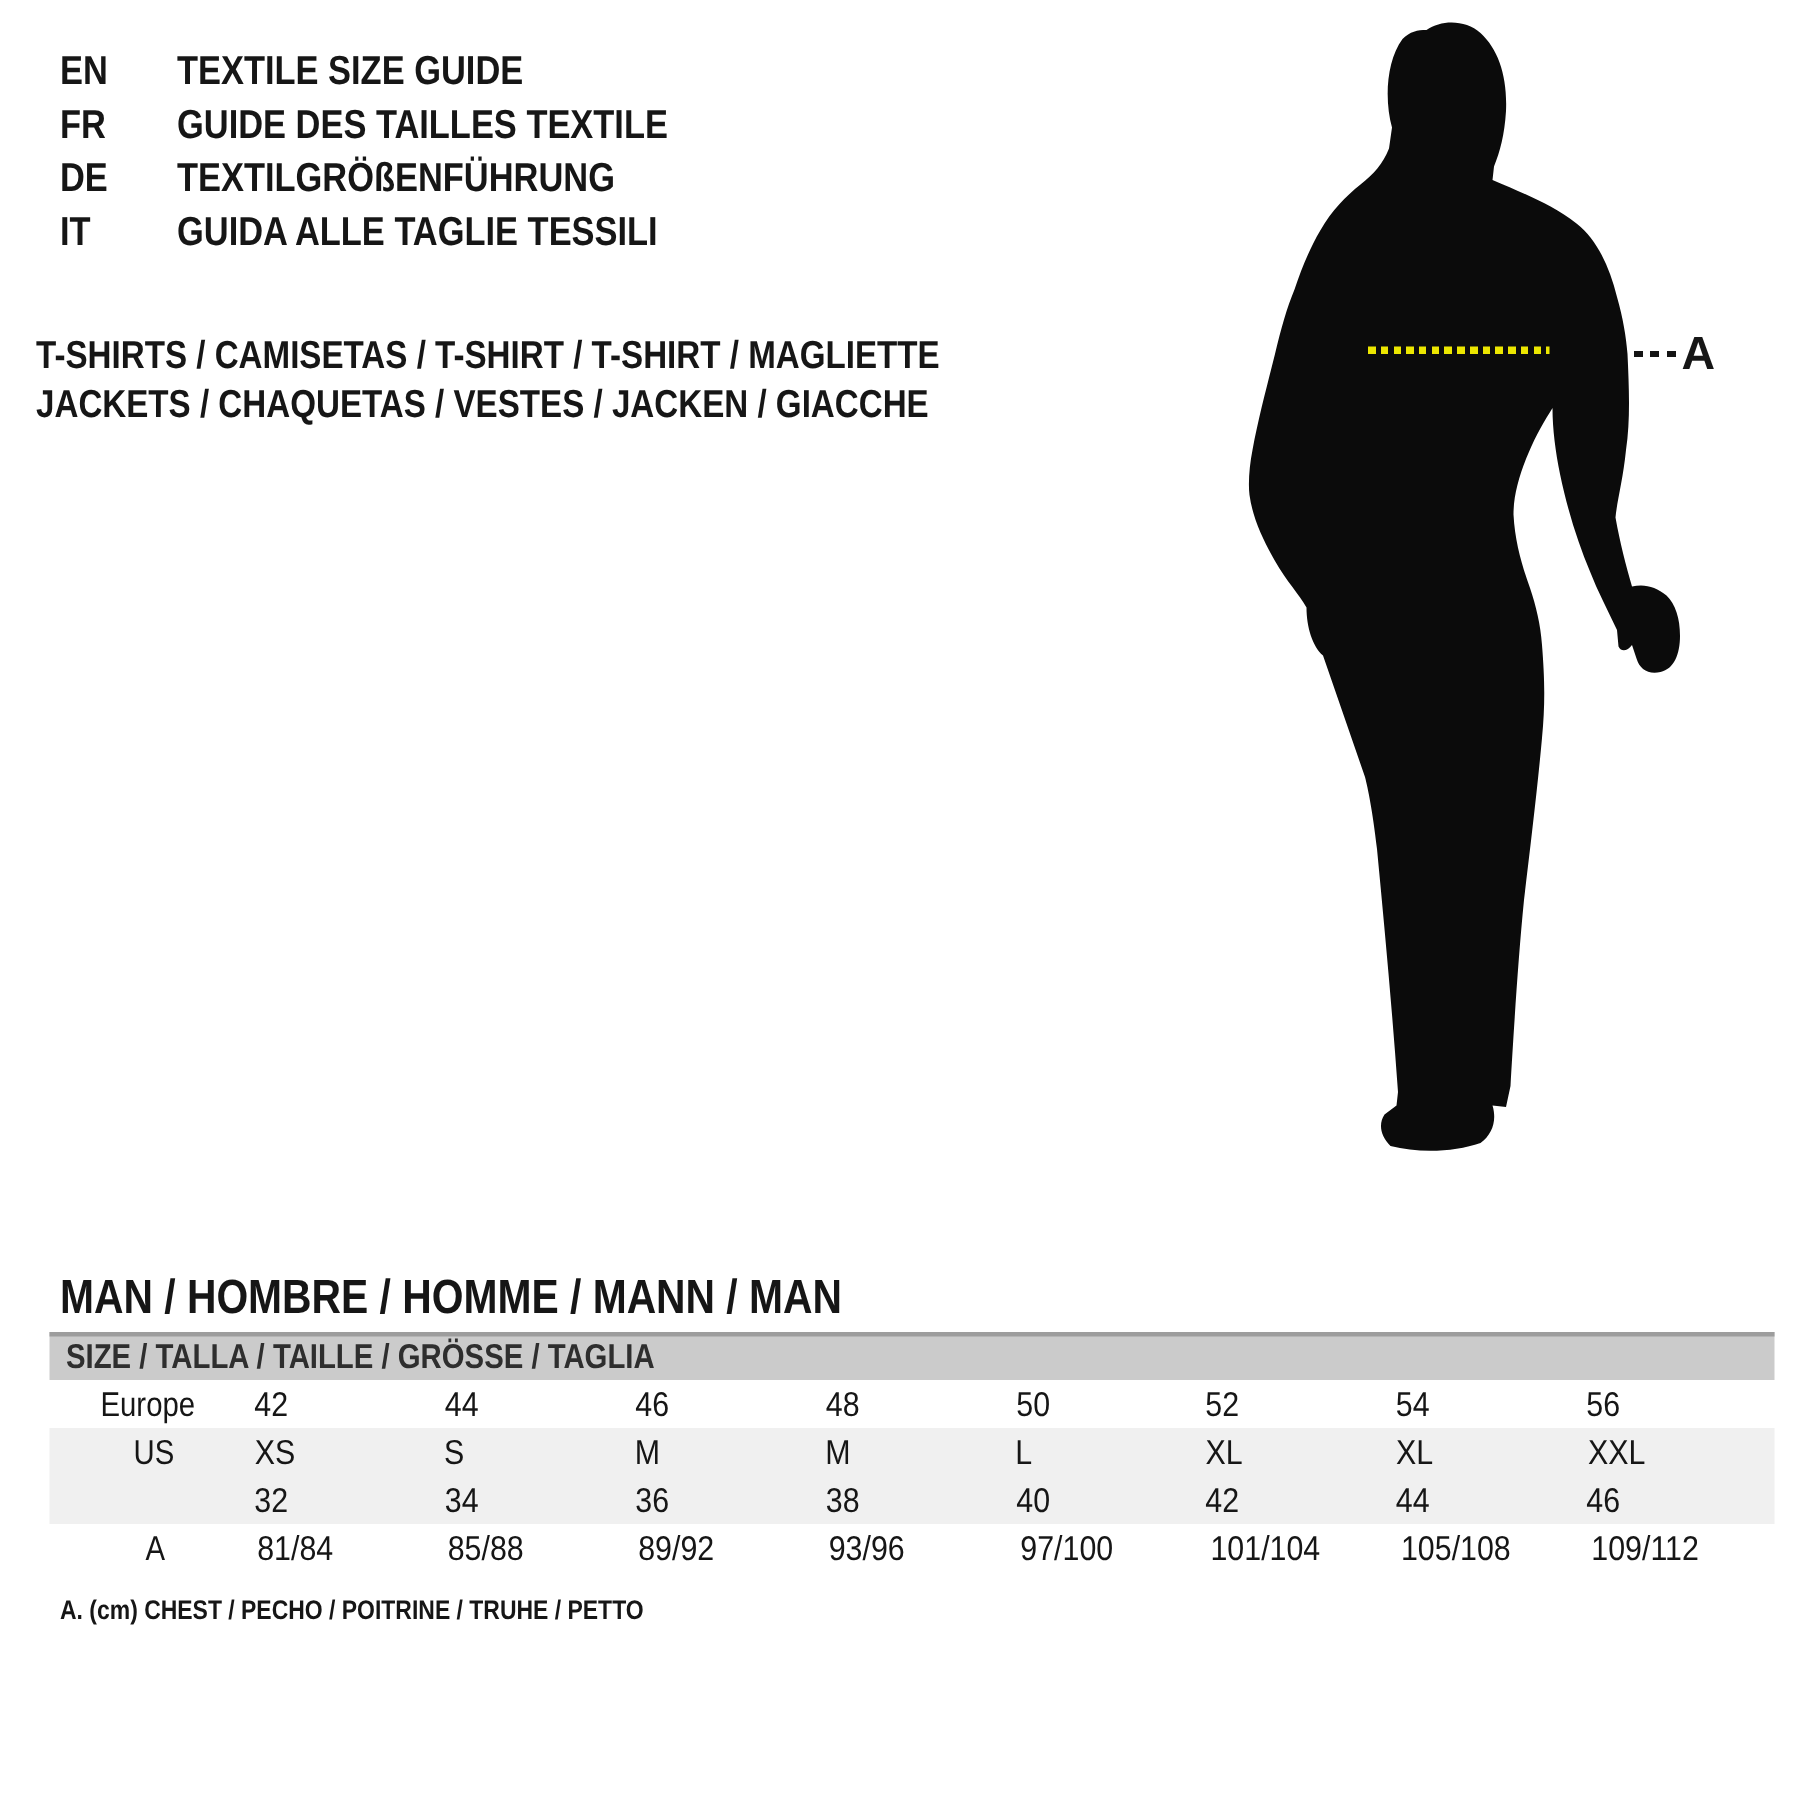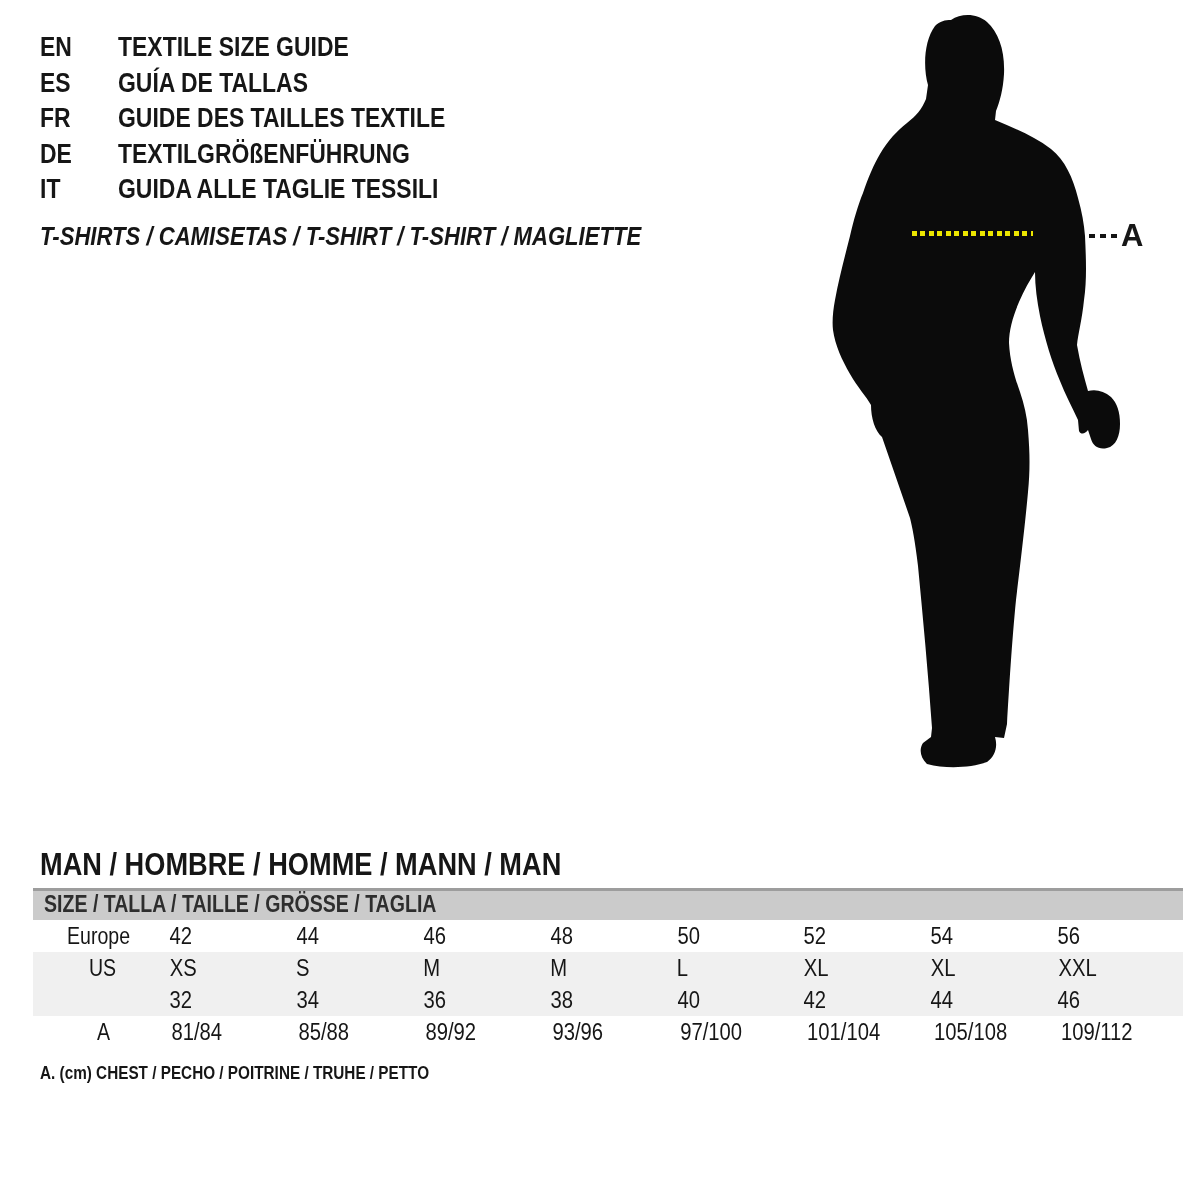--- a/index.html
+++ b/index.html
@@ -11,21 +11,21 @@
   }
   .cx { display:inline-block; transform:scaleX(.85); transform-origin:0 50%; white-space:nowrap; }
   .cxc { display:inline-block; transform:scaleX(.88); transform-origin:50% 50%; white-space:nowrap; }
 
   
   .lang-block { position:absolute; left:40px; top:30px; }
   .lang-row { display:flex; align-items:center; height:35.5px; font-weight:bold; font-size:27px; }
   .lang-row .code { width:78px; flex:none; }
 
   
-  .plines { position:absolute; left:40px; top:220px;font-style:italic; }
+  .plines { position:absolute; left:24px; top:220px; }
   .pline { display:flex; align-items:center; height:33px; font-weight:bold; font-size:26px; }
 
   
   .figure { position:absolute; left:820px; top:0; width:380px; height:800px; }
   .figure svg { position:absolute; left:0; top:0; }
   .chest-line { position:absolute; left:92px; top:231px; width:121px; height:5px;
     background:repeating-linear-gradient(90deg, var(--dot) 0 5px, transparent 5px 8.5px); }
   .callout-dashes { position:absolute; left:269px; top:234px; width:31px; height:4px;
     background:repeating-linear-gradient(90deg, #141414 0 6px, transparent 6px 11px); }
   .a-label { position:absolute; left:301px; top:218px; font-weight:bold; font-size:31px; }
@@ -49,40 +49,39 @@
 <body>
 
 <div class="canvas" style="--dot: #ece600; --sil: #0b0b0b; --hdr: #cbcbcb; --band: #f0f0f0; --hdr-line: #9d9d9d;">
 
   <div class="lang-block" id="langList">
       <div class="lang-row">
         <span class="code cx">EN</span>
         <span class="cx">TEXTILE SIZE GUIDE</span>
       </div>
       <div class="lang-row">
-        <span class="code cx">ES</span>
-        <span class="cx">GUÍA DE TALLAS</span>
-      </div>
-      <div class="lang-row">
         <span class="code cx">FR</span>
         <span class="cx">GUIDE DES TAILLES TEXTILE</span>
       </div>
       <div class="lang-row">
         <span class="code cx">DE</span>
         <span class="cx">TEXTILGRÖßENFÜHRUNG</span>
       </div>
       <div class="lang-row">
         <span class="code cx">IT</span>
         <span class="cx">GUIDA ALLE TAGLIE TESSILI</span>
       </div>
     </div>
 
   <div class="plines" id="productLines">
       <div class="pline">
         <span class="cx">T-SHIRTS / CAMISETAS / T-SHIRT / T-SHIRT / MAGLIETTE</span>
+      </div>
+      <div class="pline">
+        <span class="cx">JACKETS / CHAQUETAS / VESTES / JACKEN / GIACCHE</span>
       </div>
     </div>
 
   <div class="figure">
     <svg width="380" height="800" viewBox="0 0 380 800" aria-hidden="true">
       <path id="silPath" fill="#0b0b0b" d="
         M 131 20
         C 141 13, 157 13, 167 22
         C 179 33, 185 51, 184 74
         C 183 90, 180 101, 176 111

